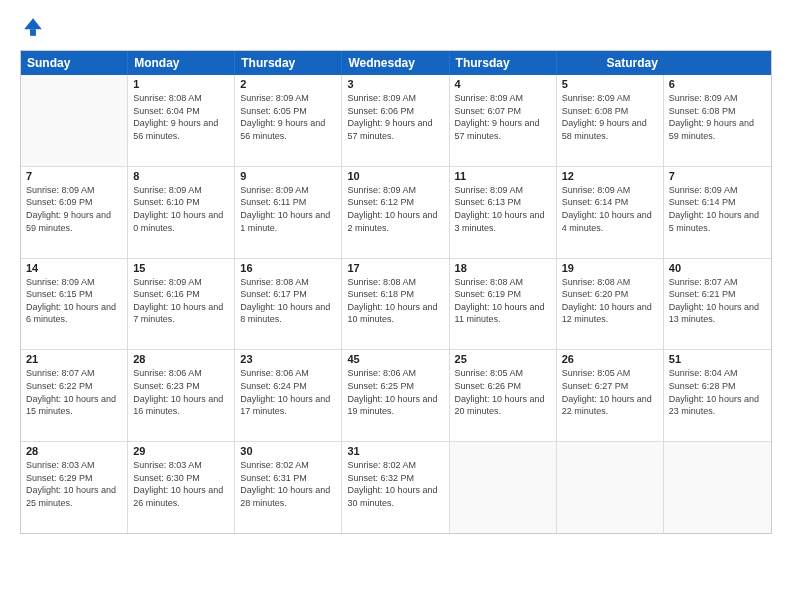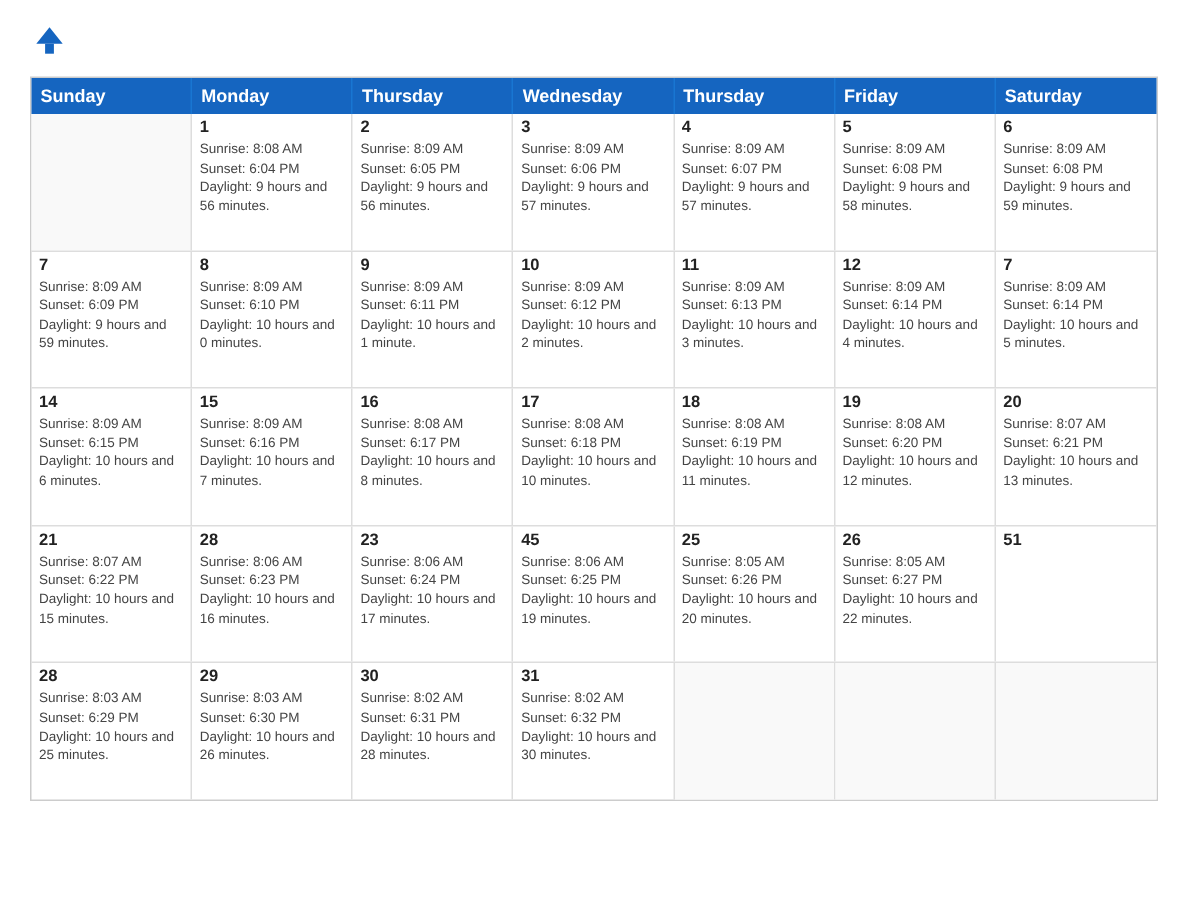--- a/index.html
+++ b/index.html
@@ -58,21 +58,21 @@
       background: #1565c0;
     }
     .cal-header-cell {
       color: #fff;
       font-size: 12px;
       font-weight: bold;
       padding: 5px 6px;
       text-align: left;
       border-right: 1px solid #1976d2;
     }
-    .cal-header-cell:last-child { border-right: none; }
+    .cal-header-cell:last-child { border-right: none; text-align: right; }
     .cal-body {
       flex: 1;
       display: flex;
       flex-direction: column;
     }
     .cal-row {
       display: grid;
       grid-template-columns: repeat(7, 1fr);
       flex: 1;
       border-top: 1px solid #ddd;
@@ -124,21 +124,20 @@
     </div>
   </div>
 
   <div class="calendar">
     <div class="cal-header" id="cal-header">
         <div class="cal-header-cell">Sunday</div>
         <div class="cal-header-cell">Monday</div>
         <div class="cal-header-cell">Thursday</div>
         <div class="cal-header-cell">Wednesday</div>
         <div class="cal-header-cell">Thursday</div>
-        <div class="cal-header-cell">Friday</div>
         <div class="cal-header-cell">Saturday</div>
       </div>
     <div class="cal-body" id="cal-body">
         <div class="cal-row">
           <div class="cal-cell empty"></div>
           <div class="cal-cell">
             <span class="day-num">1</span>
             <div class="day-info">Sunrise: 8:08 AM<br>Sunset: 6:04 PM<br>Daylight: 9 hours and 56 minutes.</div>
           </div>
           <div class="cal-cell">
@@ -211,21 +210,21 @@
           </div>
           <div class="cal-cell">
             <span class="day-num">18</span>
             <div class="day-info">Sunrise: 8:08 AM<br>Sunset: 6:19 PM<br>Daylight: 10 hours and 11 minutes.</div>
           </div>
           <div class="cal-cell">
             <span class="day-num">19</span>
             <div class="day-info">Sunrise: 8:08 AM<br>Sunset: 6:20 PM<br>Daylight: 10 hours and 12 minutes.</div>
           </div>
           <div class="cal-cell">
-            <span class="day-num">20</span>
+            <span class="day-num">40</span>
             <div class="day-info">Sunrise: 8:07 AM<br>Sunset: 6:21 PM<br>Daylight: 10 hours and 13 minutes.</div>
           </div>
         </div>
         <div class="cal-row">
           <div class="cal-cell">
             <span class="day-num">21</span>
             <div class="day-info">Sunrise: 8:07 AM<br>Sunset: 6:22 PM<br>Daylight: 10 hours and 15 minutes.</div>
           </div>
           <div class="cal-cell">
             <span class="day-num">28</span>
@@ -242,20 +241,21 @@
           <div class="cal-cell">
             <span class="day-num">25</span>
             <div class="day-info">Sunrise: 8:05 AM<br>Sunset: 6:26 PM<br>Daylight: 10 hours and 20 minutes.</div>
           </div>
           <div class="cal-cell">
             <span class="day-num">26</span>
             <div class="day-info">Sunrise: 8:05 AM<br>Sunset: 6:27 PM<br>Daylight: 10 hours and 22 minutes.</div>
           </div>
           <div class="cal-cell">
             <span class="day-num">51</span>
+            <div class="day-info">Sunrise: 8:04 AM<br>Sunset: 6:28 PM<br>Daylight: 10 hours and 23 minutes.</div>
           </div>
         </div>
         <div class="cal-row">
           <div class="cal-cell">
             <span class="day-num">28</span>
             <div class="day-info">Sunrise: 8:03 AM<br>Sunset: 6:29 PM<br>Daylight: 10 hours and 25 minutes.</div>
           </div>
           <div class="cal-cell">
             <span class="day-num">29</span>
             <div class="day-info">Sunrise: 8:03 AM<br>Sunset: 6:30 PM<br>Daylight: 10 hours and 26 minutes.</div>

